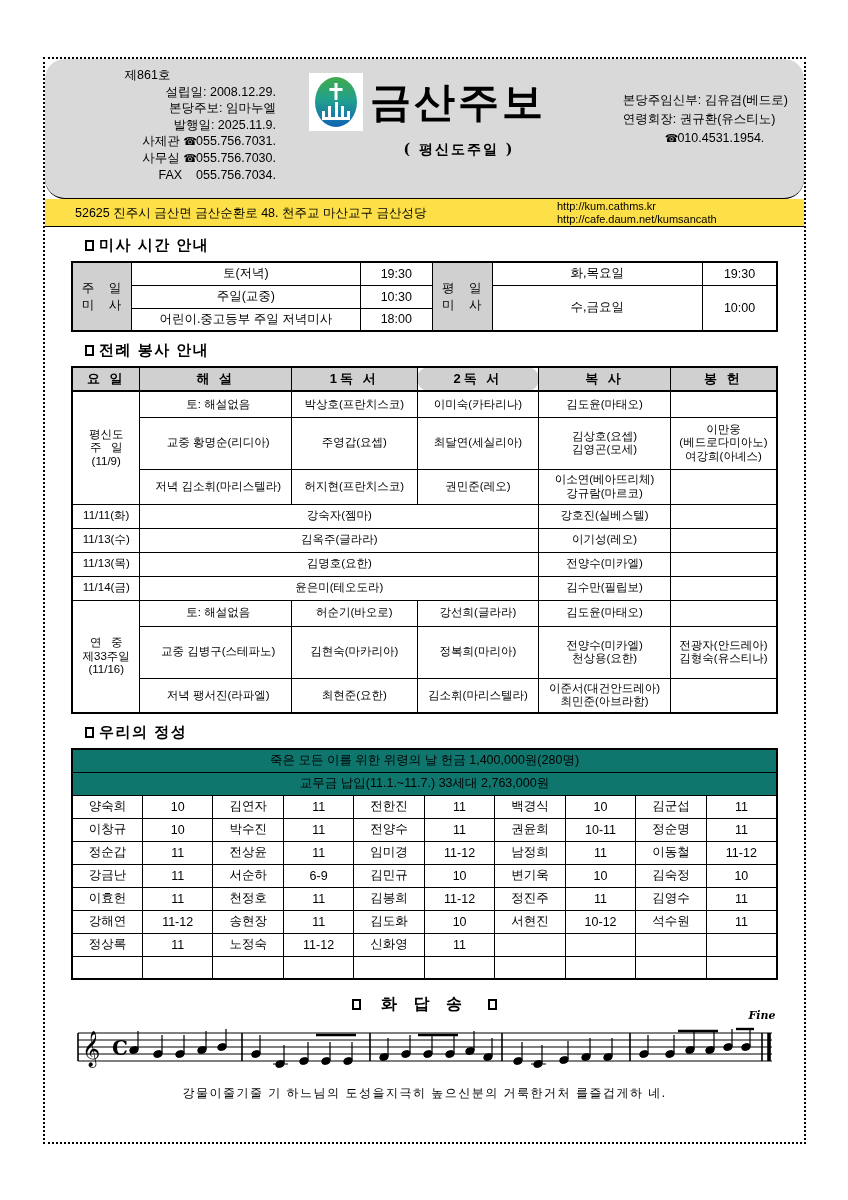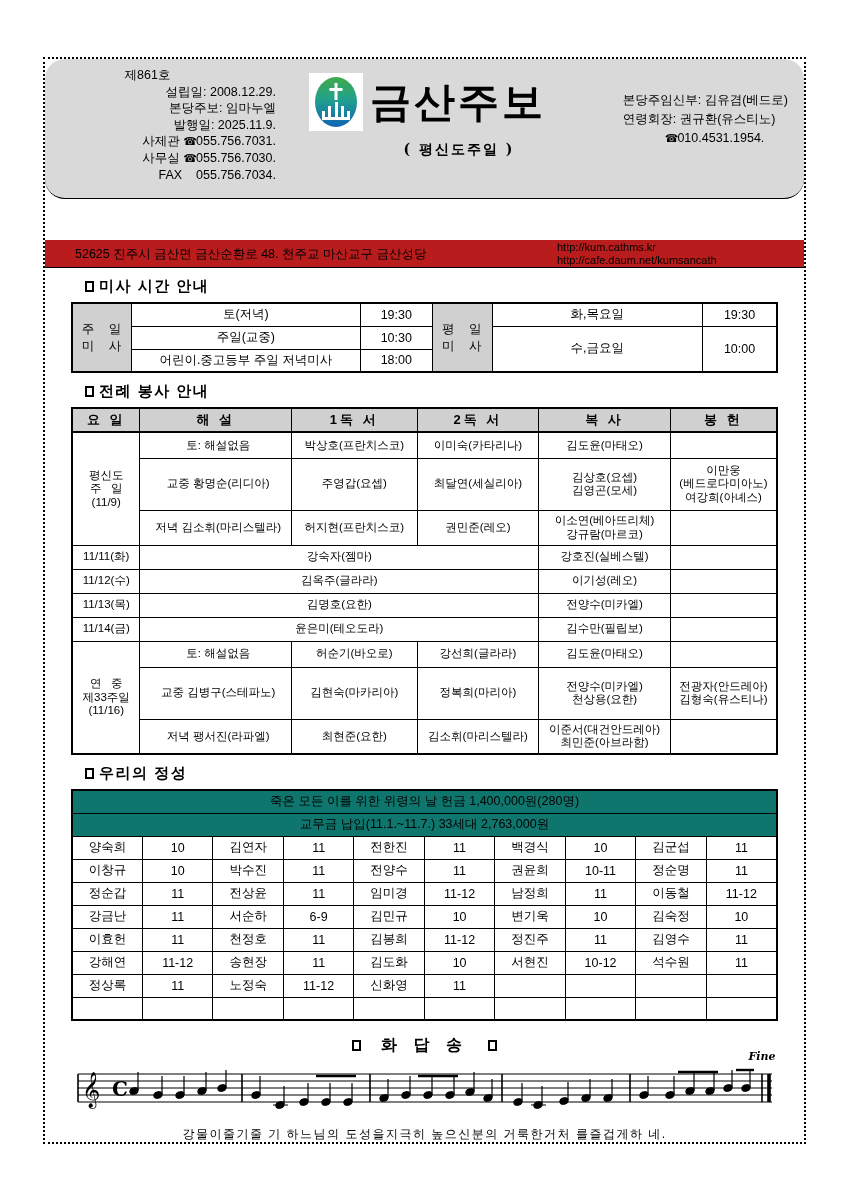--- a/index.html
+++ b/index.html
@@ -116,22 +116,21 @@
     line-height: 19px;
     text-align: left;
     white-space: nowrap;
   }
   .mh-right .r3 { padding-left: 42px; }
 
   .addressbar {
     position: relative;
     height: 28px;
     border-bottom: 1px solid #000;
-    background: #b91c1c;
-    margin-top: 41px;
+    background: #fde047;
   }
   .addr-text {
     position: absolute; left: 30px; top: 6px;
     font-size: 12.5px; white-space: nowrap;
   }
   .addr-urls {
     position: absolute; left: 512px; top: 1px;
     font-size: 11px; line-height: 12.5px;
   }
 
@@ -189,21 +188,21 @@
     background: #d0d0d0;
     font-weight: bold;
     font-size: 13px;
     letter-spacing: 3px;
     height: 24px;
     border-bottom: 2px solid #000;
   }
   .c-day  { width: 68px; }
   .c-comm { width: 152px; }
   .c-r1   { width: 126px; }
-  .c-r2   { width: 122px; }
+  .c-r2   { width: 122px; border-radius: 12px; }
   .c-serv { width: 132px; }
   .c-off  { width: 107px; }
   .day-cell {
     font-weight: bold; font-size: 12px; line-height: 15px;
   }
   .commentary { text-align: left; padding-left: 7px !important; }
   .rowA td { height: 26px; }
   .rowB td { height: 52px; }
   .rowC td { height: 35px; }
   .rowD td { height: 24px; }
@@ -379,21 +378,21 @@
         <td></td>
       </tr>
 
       <tr class="rowD">
         <td class="day-cell">11/11(화)</td>
         <td colspan="3">강숙자(젬마)</td>
         <td>강호진(실베스텔)</td>
         <td></td>
       </tr>
       <tr class="rowD">
-        <td class="day-cell">11/12(수)</td>
+        <td class="day-cell">11/13(수)</td>
         <td colspan="3">김옥주(글라라)</td>
         <td>이기성(레오)</td>
         <td></td>
       </tr>
       <tr class="rowD">
         <td class="day-cell">11/13(목)</td>
         <td colspan="3">김명호(요한)</td>
         <td>전양수(미카엘)</td>
         <td></td>
       </tr>

